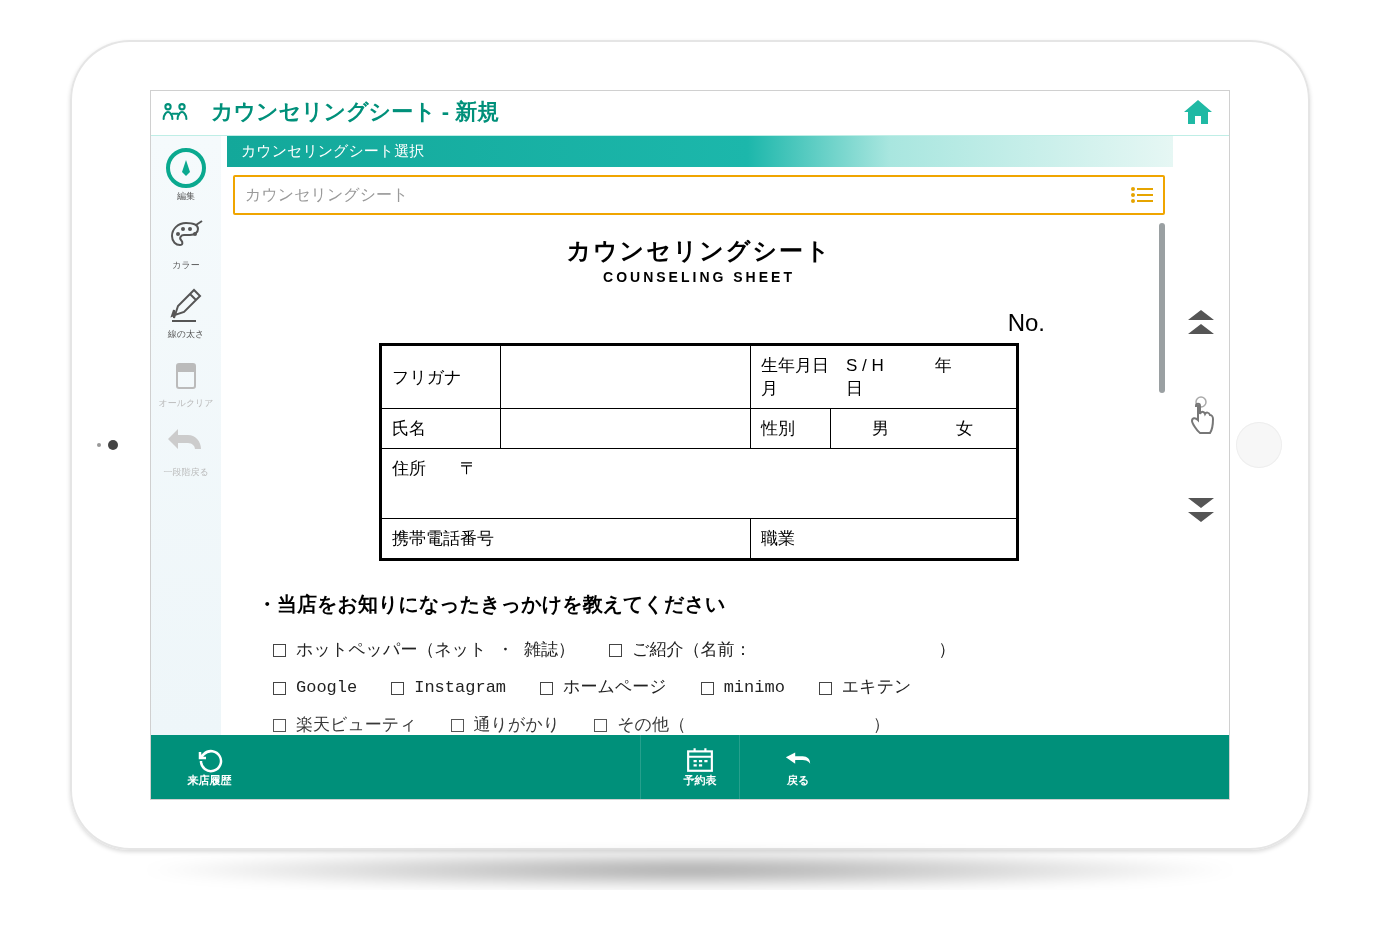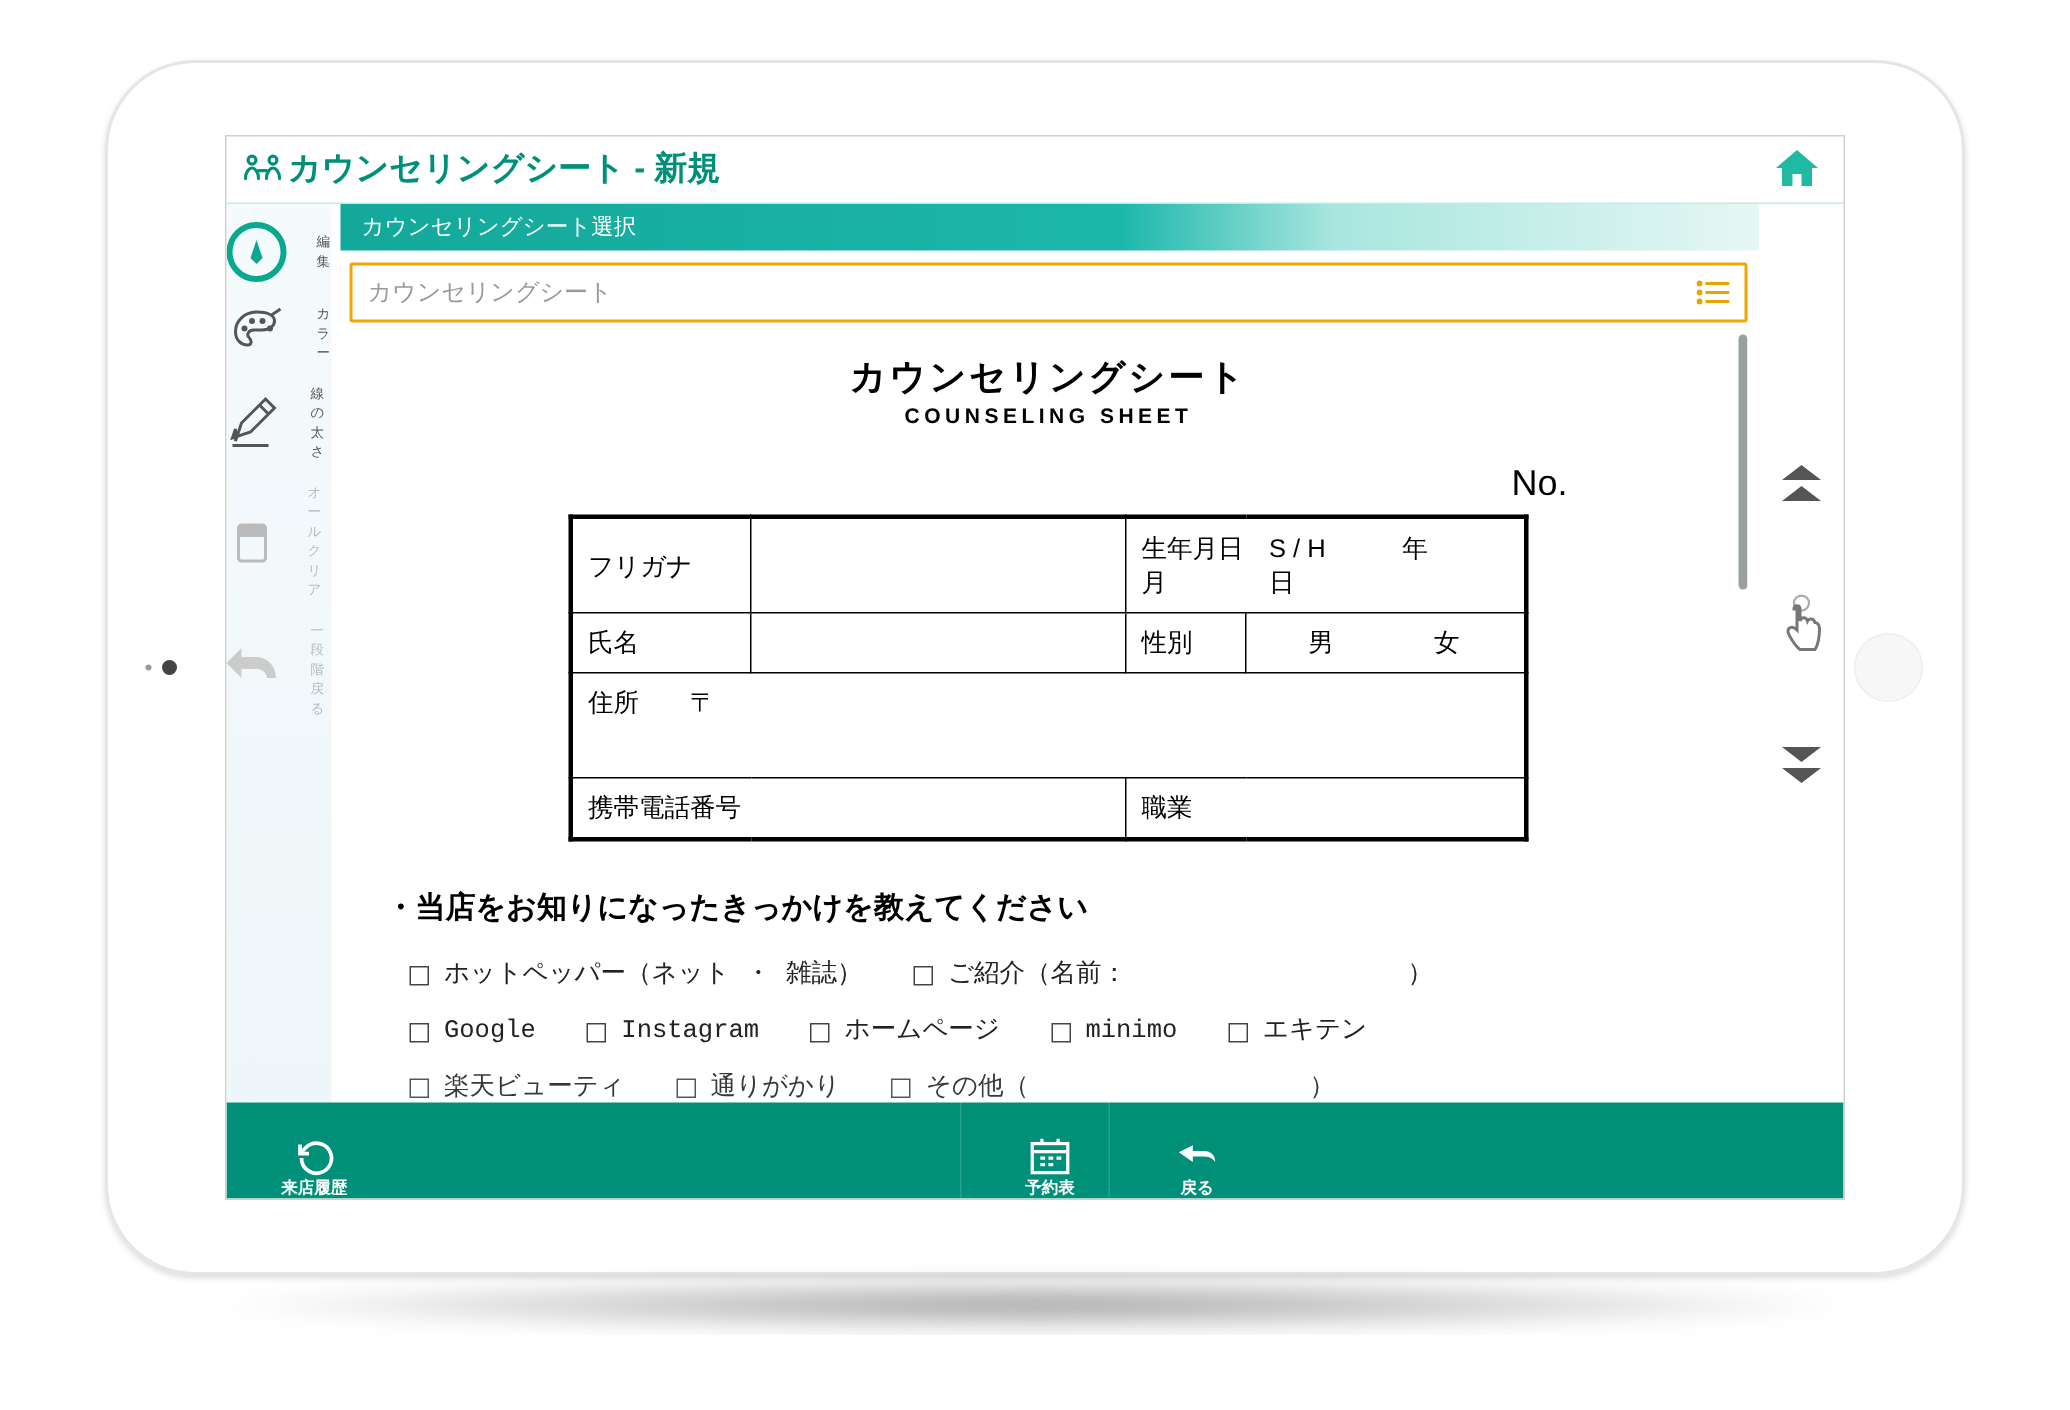--- a/index.html
+++ b/index.html
@@ -30,29 +30,29 @@
   .camera { position:absolute; left:38px; top:50%; transform:translateY(-50%); width:10px; height:10px; border-radius:50%; background:#444; box-shadow: -14px 0 0 -3px #999; }
   .home-btn { position:absolute; right:28px; top:50%; transform:translateY(-50%); width:46px; height:46px; border-radius:50%; background:#f7f7f7; box-shadow: inset 0 0 0 1px #eee; }
   .screen {
     width:100%; height:100%; border:1px solid #d0d0d0; background:#fff; display:flex; flex-direction:column; overflow:hidden;
   }
   
   .topbar {
     display:flex; align-items:center; justify-content:space-between;
     padding:6px 14px 8px 10px; border-bottom:1px solid #bfeee6;
   }
-  .topbar-left { display:flex; align-items:center; gap:3px; color:#00907a; font-weight:700; font-size:22px; }
+  .topbar-left { display:flex; align-items:center; gap:22px; color:#00907a; font-weight:700; font-size:22px; }
   .topbar-icon { width:28px; height:24px; }
   .home-icon { width:34px; height:30px; color:#1fb9a4; }
   
   .body { flex:1; display:flex; overflow:hidden; }
   .side {
     width:70px; background:linear-gradient(#f5fafc,#eef6f9); display:flex; flex-direction:column; align-items:center; padding-top:8px; gap:4px;
   }
-  .side-item { display:flex; align-items:center; gap:20px; padding:4px 0 6px; width:100%; cursor:pointer; }
+  .side-item { display:flex; flex-direction:column; align-items:center; gap:2px; padding:4px 0 6px; width:100%; cursor:pointer; }
   .side-item .ic { width:40px; height:40px; display:flex; align-items:center; justify-content:center; color:#555; }
   .side-item.disabled .ic, .side-item.disabled .lbl { color:#bbb; }
   .side-item .lbl { font-size:9px; color:#555; }
   .side-item.active .ic { color:#009f89; }
   .pen-circle{ width:40px;height:40px;border-radius:50%;border:4px solid #0aa98f; display:flex;align-items:center;justify-content:center;}
   
   .main { flex:1; display:flex; overflow:hidden; }
   .content { flex:1; padding:0 0 0 6px; overflow:hidden; display:flex; flex-direction:column; }
   .section-header{
     background:linear-gradient(90deg,#13a89a 0%, #1cb7ab 55%, #a8e6df 70%, #e6f7f4 100%);
@@ -79,21 +79,21 @@
   .cb{ display:inline-flex; align-items:center; gap:10px; }
   .cb .box{ width:13px; height:13px; border:1.5px solid #444; display:inline-block; }
   
   .rside{ width:56px; display:flex; flex-direction:column; align-items:center; justify-content:center; gap:60px; padding-bottom:40px; }
   .chevs{ width:30px; height:26px; color:#555; }
   .tap-icon{ width:34px; height:40px; color:#888; }
   
   .bottombar{
     height:64px; background:#00907a; display:flex; align-items:stretch;
   }
-  .bottombar .slot{ flex:1; border-left:1px solid rgba(255,255,255,0.15); display:flex; flex-direction:column; align-items:center; justify-content:flex-end; gap:0; color:#fff; font-size:11px; font-weight:700;padding-left:20px; }
+  .bottombar .slot{ flex:1; border-left:1px solid rgba(255,255,255,0.15); display:flex; flex-direction:column; align-items:center; justify-content:center; gap:0; color:#fff; font-size:11px; font-weight:700;padding-left:20px; }
   .bottombar .slot:first-child{ border-left:none; }
   .bottombar .slot.empty{ opacity:0; }
   .bottombar svg{ width:28px; height:26px; }
 </style>
 </head>
 <body>
 
 <div class="tablet">
   <div class="camera"></div>
   <div class="home-btn"></div>

